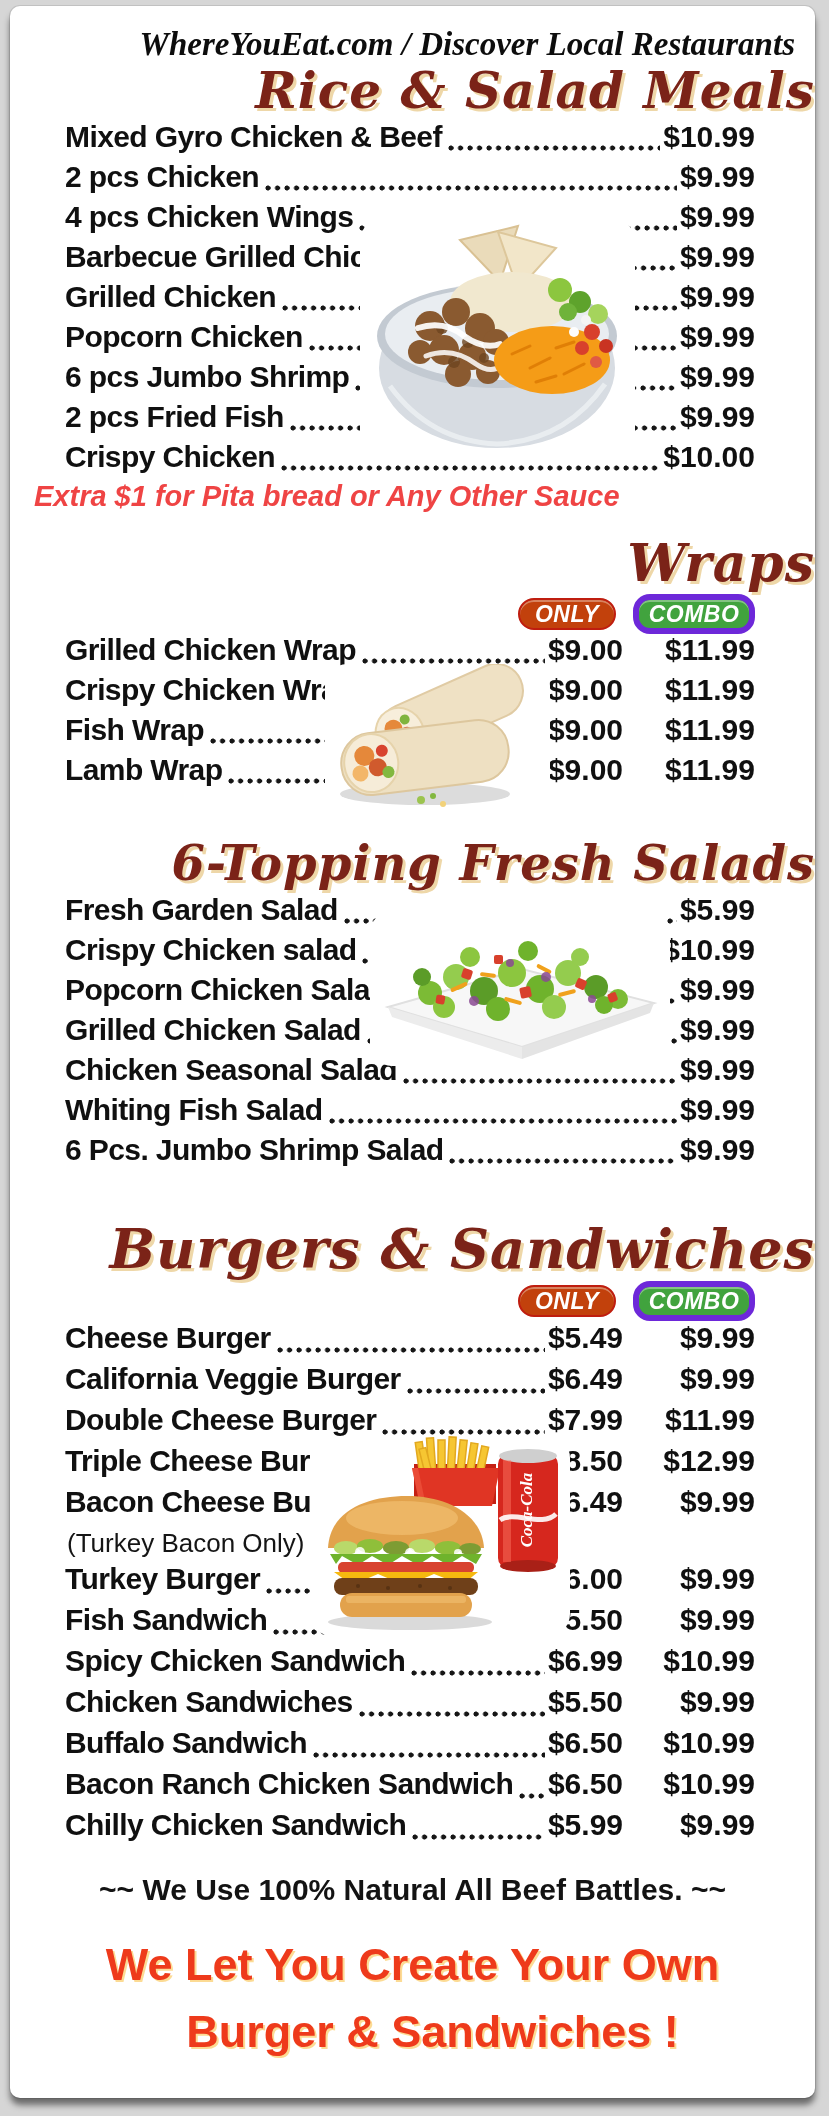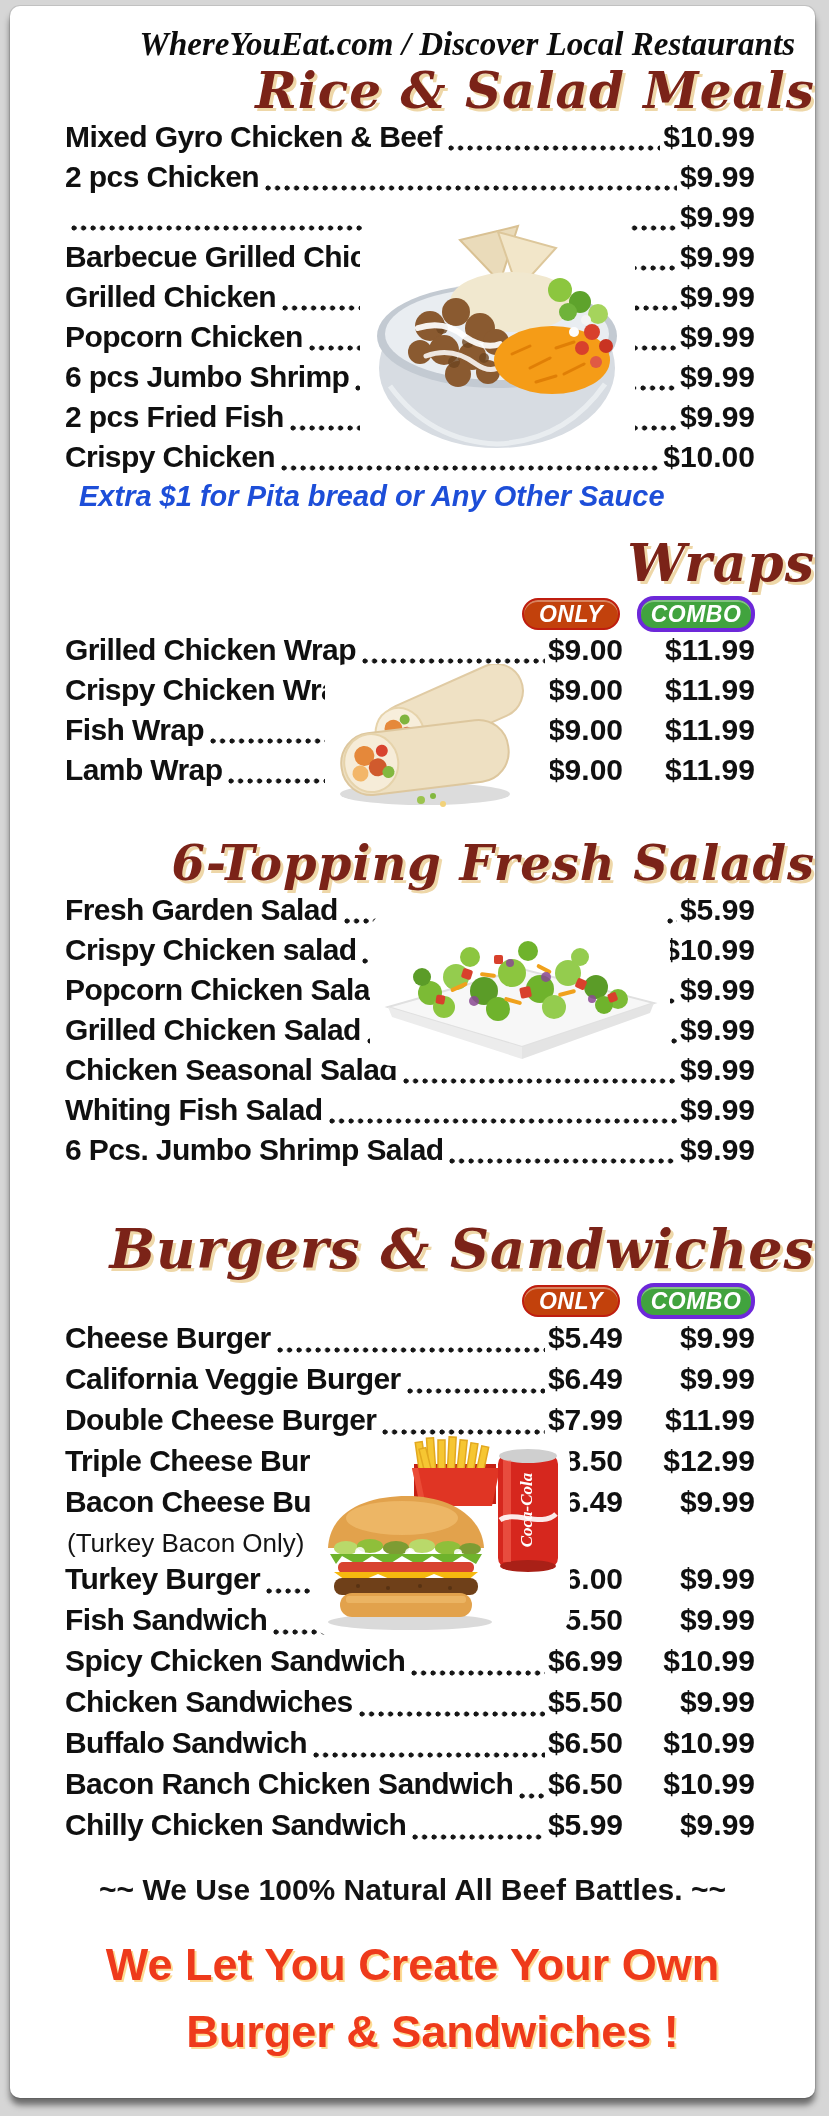--- a/index.html
+++ b/index.html
@@ -32,42 +32,42 @@
   .badges-row{
     display:flex;justify-content:flex-end;align-items:center;gap:17px;
     margin:4px 60px 0 0;height:32px;position:relative;z-index:4;
   }
   .pill{
     display:inline-block;border-radius:17px;color:#ffffff;
     font-style:italic;font-weight:bold;font-size:23px;line-height:28px;
     text-align:center;letter-spacing:.5px;
   }
   .pill.only{width:94px;background:#c2410c;border:2px solid #bf1d0f;box-shadow:inset 0 2px 0 rgba(255,255,255,.35);}
-  .pill.combo{width:110px;background:#41a33e;border:4px solid #6d28d9;box-shadow:inset 0 2px 0 rgba(255,255,255,.35);}
+  .pill.combo{width:110px;background:#41a33e;border:6px solid #6d28d9;box-shadow:inset 0 2px 0 rgba(255,255,255,.35);}
   .rows{margin:0 60px 0 55px;position:relative;z-index:1;}
   .rows-wraps{margin-top:3px;}
   .rows-burgers{margin-top:4px;}
   .menu-row{display:flex;align-items:baseline;height:40px;}
   .rows-burgers .menu-row{height:41px;}
   .item-name{
     font-size:30px;font-weight:bold;color:#101010;
     letter-spacing:-.6px;white-space:nowrap;
   }
   .leader{
     flex:1;align-self:flex-end;height:6px;margin:0 3px 9px 6px;
     background-image:radial-gradient(circle at 3px 3px,#161616 2.3px,transparent 2.8px);
     background-size:9.5px 6px;background-repeat:repeat-x;background-position:left bottom;
     min-width:10px;
   }
   .price{font-size:30px;font-weight:bold;color:#101010;white-space:nowrap;position:relative;z-index:4;}
   .price.combo{width:132px;text-align:right;}
   .subnote{font-size:26px;font-weight:normal;color:#151515;height:36px;line-height:34px;padding-left:2px;}
   .note-italic{
     font-style:italic;font-weight:bold;font-size:29px;height:34px;line-height:32px;
-    margin-left:69px;color:#1d4ed8;
+    margin-left:24px;color:#ef4444;
   }
   .beef-note{
     text-align:center;font-weight:bold;font-size:30px;line-height:34px;
     margin-top:24px;color:#131313;
   }
   .footer-red{
     text-align:center;font-weight:bold;color:#ee3a1b;
     text-shadow:2px 2px 0 rgba(250,190,60,.55);
   }
   .footer-red .line1{font-size:45px;line-height:52px;margin-top:32px;}
@@ -94,20 +94,21 @@
             <span class="item-name">Mixed Gyro Chicken &amp; Beef</span>
             <span class="leader"></span>
             <span class="price single">$10.99</span>
           </div>
           <div class="menu-row">
             <span class="item-name">2 pcs Chicken</span>
             <span class="leader"></span>
             <span class="price single">$9.99</span>
           </div>
           <div class="menu-row">
+            <span class="item-name">4 pcs Chicken Wings</span>
             <span class="leader"></span>
             <span class="price single">$9.99</span>
           </div>
           <div class="menu-row">
             <span class="item-name">Barbecue Grilled Chicken</span>
             <span class="leader"></span>
             <span class="price single">$9.99</span>
           </div>
           <div class="menu-row">
             <span class="item-name">Grilled Chicken</span>

